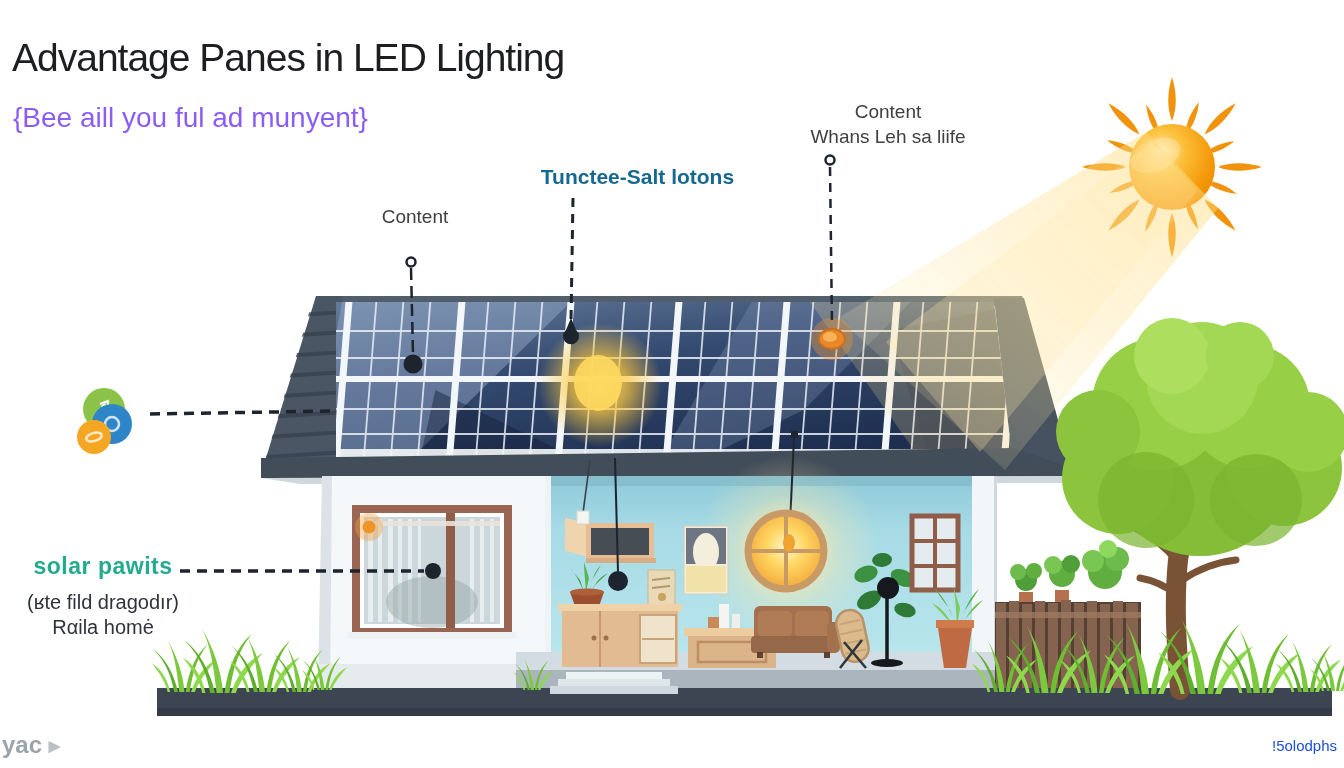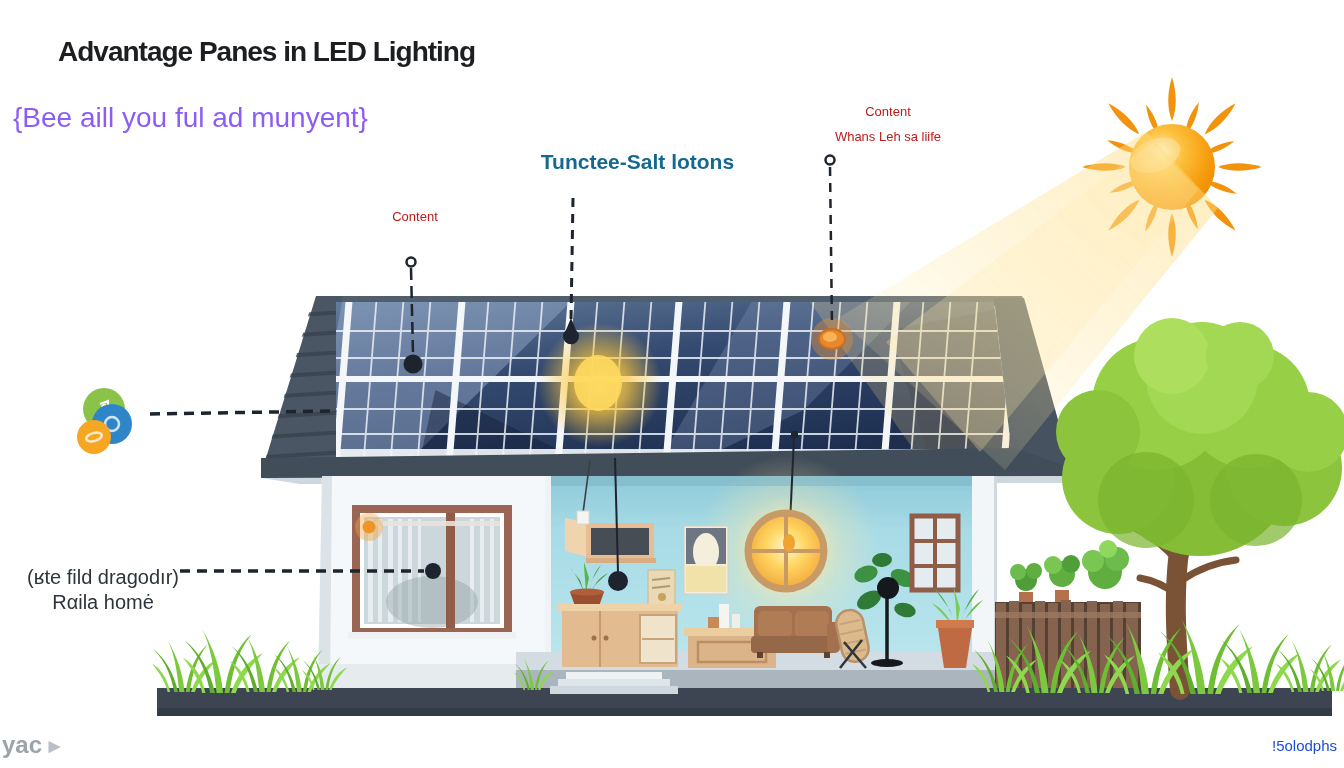--- a/index.html
+++ b/index.html
@@ -4,29 +4,29 @@
 <style>
   html,body{margin:0;padding:0;background:#ffffff;}
   .canvas{
     position:relative;width:1344px;height:768px;overflow:hidden;background:#ffffff;
     font-family:"Liberation Sans", sans-serif;
   }
   .art{position:absolute;left:0;top:0;width:1344px;height:768px;}
   .label{position:absolute;}
   .page-title{
     left:12px;top:36px;width:700px;
-    font-size:28px;font-weight:bold;letter-spacing:-1px;color:#1c1e21;margin-left:46px;
+    font-size:39px;font-weight:normal;letter-spacing:-1px;color:#1c1e21;
   }
   .page-subtitle{
     left:13px;top:102px;width:620px;
     font-size:28px;font-weight:400;letter-spacing:0px;color:#8b5cf6;
   }
-  .callout{text-align:center;line-height:25px;font-size:13px;color:#b91c1c;}
+  .callout{text-align:center;line-height:25px;font-size:19px;color:#404040;}
   .callout-roof-left{left:330px;top:204px;width:170px;}
-  .callout-roof-center{left:505px;top:149px;width:265px;font-size:21px;font-weight:bold;color:#15688f;}
+  .callout-roof-center{left:505px;top:164px;width:265px;font-size:21px;font-weight:bold;color:#15688f;}
   .callout-roof-right{left:793px;top:99px;width:190px;}
   .callout-share{left:8px;top:444px;width:190px;line-height:26px;font-size:20px;color:#2e343c;}
   .callout-share .t{font-weight:bold;color:#1a6fa8;font-size:21px;}
   .callout-solar{left:8px;top:554px;width:190px;line-height:25px;font-size:20px;color:#2e343c;text-align:center;}
   .callout-solar .t{font-weight:bold;color:#23ab8f;font-size:23px;letter-spacing:.5px;}
   .callout-solar .gap{display:block;height:11px;}
   .wm-left{left:2px;top:731px;font-size:24px;font-weight:bold;color:#9ba3ab;letter-spacing:0px;}
   .wm-left .arr{font-size:15px;color:#b9c0c6;vertical-align:2px;}
   .wm-right{left:1272px;top:737px;font-size:15px;color:#1d4ed8;}
   .line{display:block;}
@@ -461,20 +461,21 @@
 
   <div class="label callout callout-roof-center">Tunctee-Salt lotons</div>
 
   <div class="label callout callout-roof-right">
     <span class="line">Content</span>
     <span class="line">Whans Leh sa liife</span>
   </div>
 
 
   <div class="label callout callout-solar">
+    <span class="line t">solar pawits</span>
     <span class="gap"></span>
     <span class="line">(ʁte fild dragodır)</span>
     <span class="line">Rαila homė</span>
   </div>
 
   <div class="label wm-left">
     <span>yac</span>
     <span class="arr">▶</span>
   </div>
   <div class="label wm-right">!5olodphs</div>

